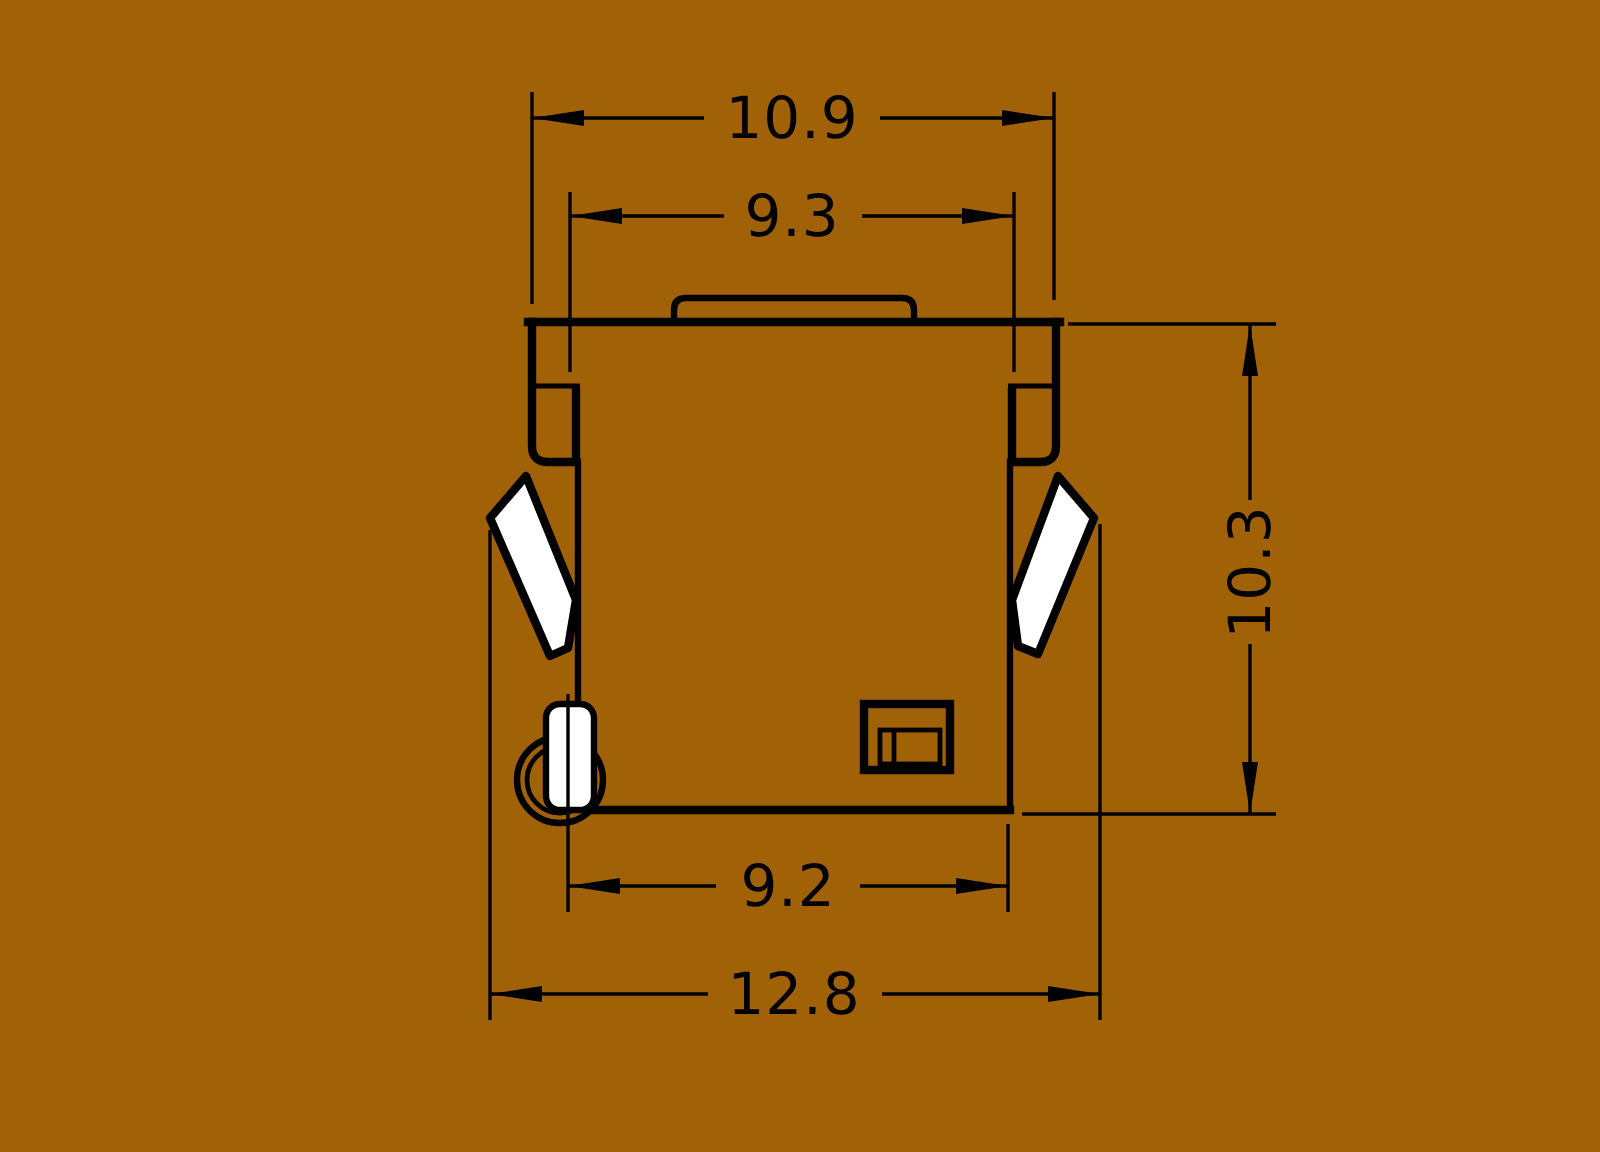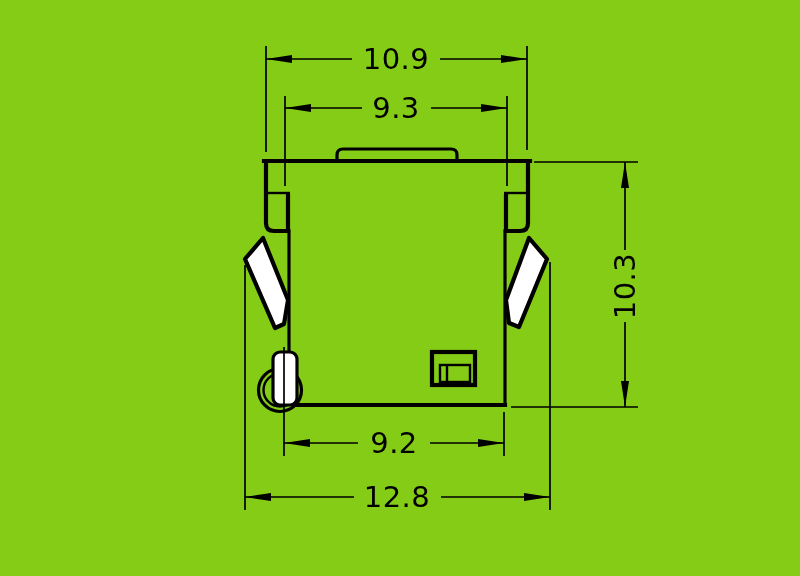--- a/index.html
+++ b/index.html
@@ -4,21 +4,21 @@
 <style>
   html, body {
     margin: 0;
     padding: 0;
     background: #ffffff;
   }
   .stage {
     position: relative;
     width: 800px;
     height: 576px;
-    background: #84cc16;
+    background: #a16207;
     overflow: hidden;
   }
   svg {
     display: block;
   }
   
   .thick  { stroke-width: 4.2; fill: none; stroke-linecap: square; }
   .thick2 { stroke-width: 3.2; fill: none; stroke-linecap: square; }
   .mid    { stroke-width: 2.4; fill: none; stroke-linecap: butt; }
   .dimln  { stroke-width: 1.7; fill: none; stroke-linecap: butt; }

